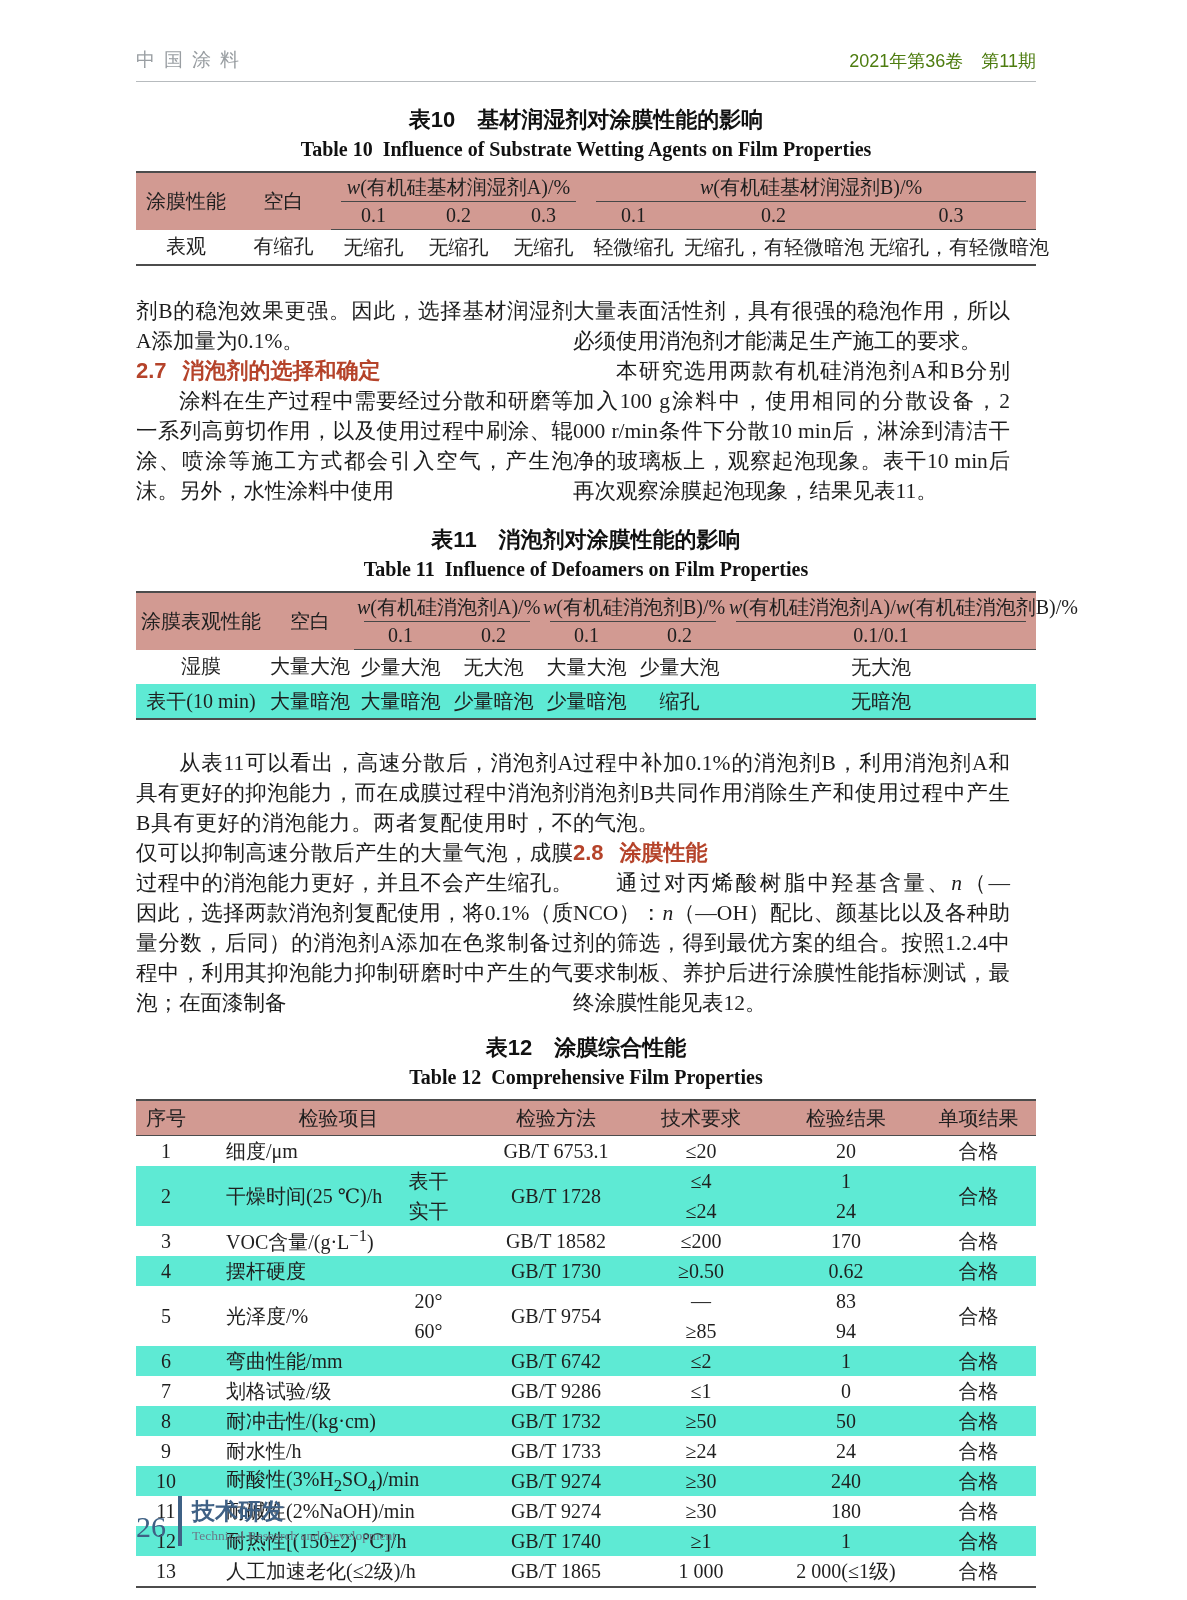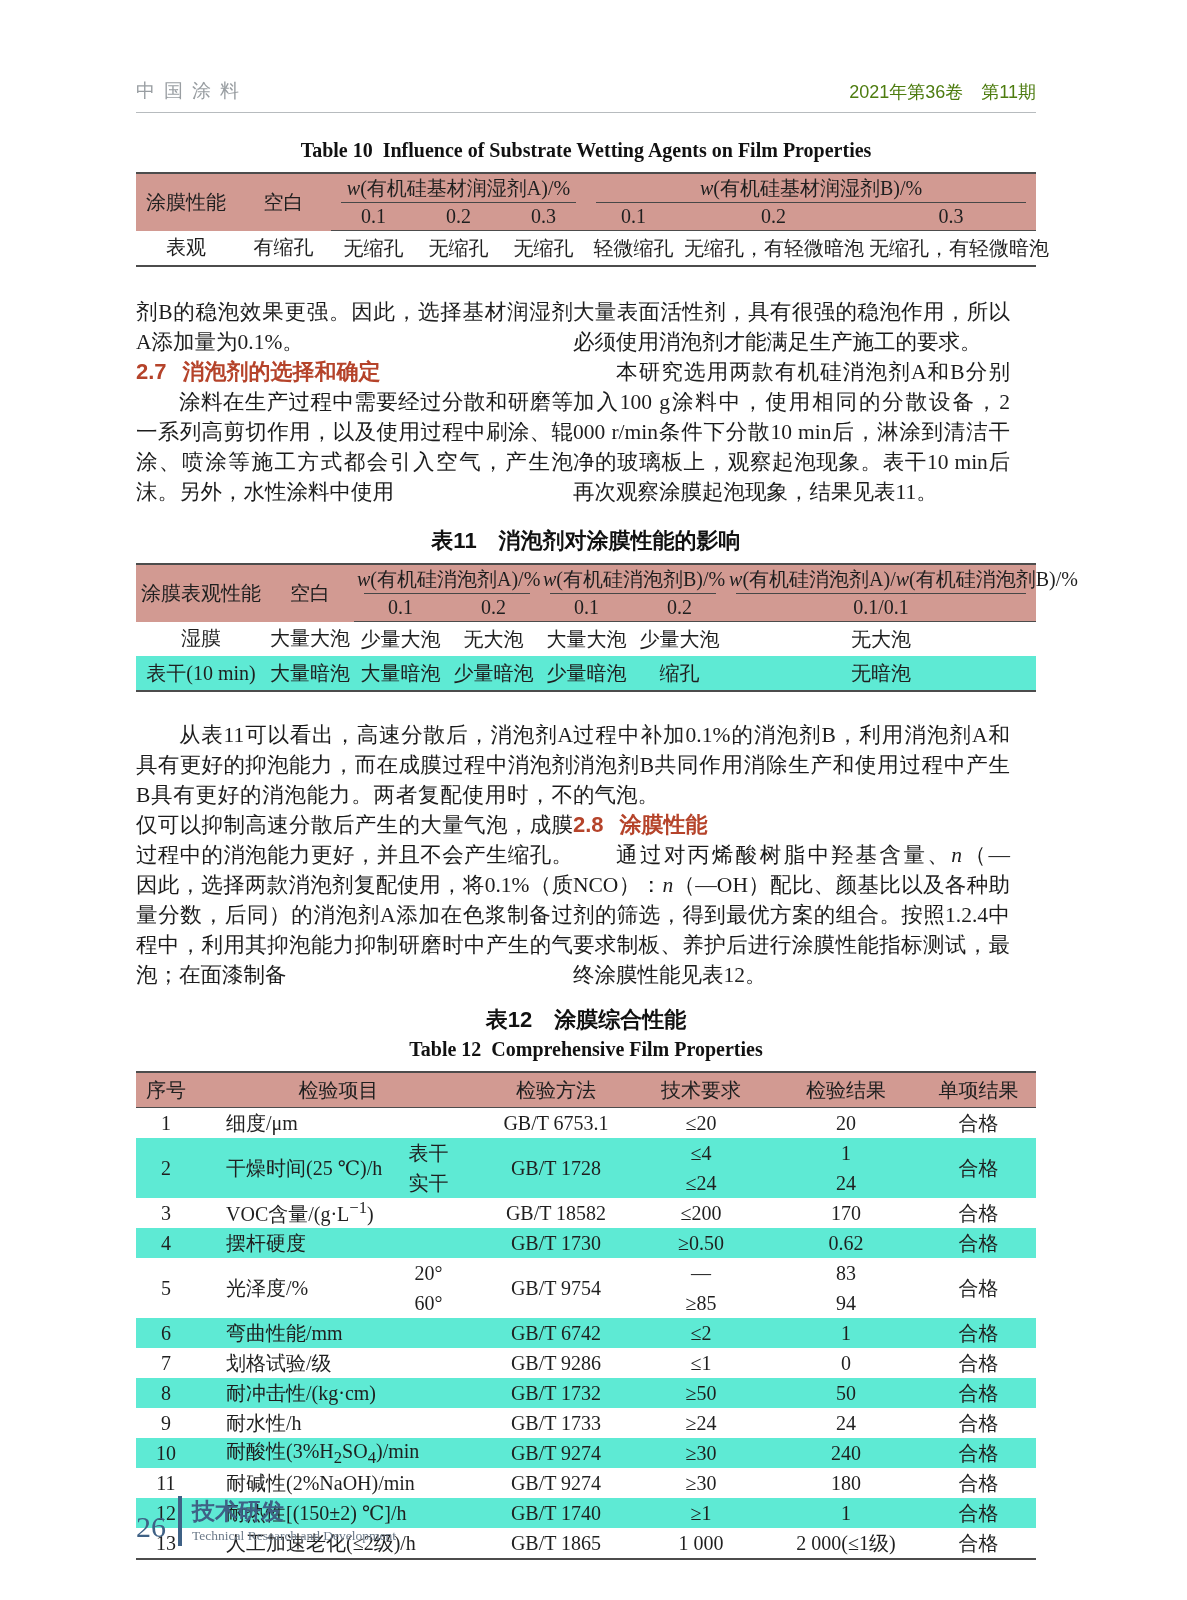--- a/index.html
+++ b/index.html
@@ -2,21 +2,21 @@
 <html><head>
 <meta charset="utf-8">
 <style>
   html,body{margin:0;padding:0;background:#ffffff;}
   .page{position:relative;width:1187px;height:1600px;background:#ffffff;overflow:hidden;
         font-family:"Liberation Serif","DejaVu Serif",serif;color:#1c1c1c;}
   .content{position:absolute;left:136px;top:0;width:900px;}
 
   
   .page-header{display:flex;justify-content:space-between;align-items:flex-end;
-               padding-top:78px;padding-bottom:8px;border-bottom:1px solid #b7bbbe;}
+               padding-top:47px;padding-bottom:8px;border-bottom:1px solid #b7bbbe;}
   .journal{font-family:"Liberation Sans","DejaVu Sans",sans-serif;font-size:19px;color:#999ea2;letter-spacing:9px;}
   .issue{font-family:"Liberation Sans","DejaVu Sans",sans-serif;font-size:18px;color:#4d7c0f;}
 
   
   .tbl-block{margin-top:22px;}
   .tbl-title-zh{text-align:center;font-family:"Liberation Sans","DejaVu Sans",sans-serif;
                 font-weight:bold;font-size:22px;line-height:28px;color:#111;}
   .tbl-title-en{text-align:center;font-weight:bold;font-size:20px;line-height:27px;color:#111;margin-top:2px;}
 
   
@@ -63,20 +63,21 @@
 
 <div class="page">
   <div class="content">
 
     <div class="page-header">
       <span class="journal">中国涂料</span>
       <span class="issue">2021年第36卷　第11期</span>
     </div>
 
     <div class="tbl-block" style="margin-top:24px;">
+      <div class="tbl-title-zh">表10　基材润湿剂对涂膜性能的影响</div>
       <div class="tbl-title-en">Table 10&nbsp;&nbsp;Influence of Substrate Wetting Agents on Film Properties</div>
       <table class="tbl">
         <colgroup>
           <col style="width:100px">
             <col style="width:95px">
           <col style="width:85px">
             <col style="width:85px">
             <col style="width:85px">
           <col style="width:95px">
             <col style="width:185px">
@@ -122,20 +123,21 @@
         <p class="indent">涂料在生产过程中需要经过分散和研磨等一系列高剪切作用，以及使用过程中刷涂、辊涂、喷涂等施工方式都会引入空气，产生泡沫。另外，水性涂料中使用</p>
       </div>
       <div class="col">
         <p>大量表面活性剂，具有很强的稳泡作用，所以必须使用消泡剂才能满足生产施工的要求。</p>
         <p class="indent">本研究选用两款有机硅消泡剂A和B分别加入100 g涂料中，使用相同的分散设备，2 000 r/min条件下分散10 min后，淋涂到清洁干净的玻璃板上，观察起泡现象。表干10 min后再次观察涂膜起泡现象，结果见表11。</p>
       </div>
     </div>
 
     <div class="tbl-block mt2">
       <div class="tbl-title-zh">表11　消泡剂对涂膜性能的影响</div>
+      <div class="tbl-title-en">Table 11&nbsp;&nbsp;Influence of Defoamers on Film Properties</div>
       <table class="tbl">
         <colgroup>
           <col style="width:130px">
             <col style="width:88px">
           <col style="width:93px">
             <col style="width:93px">
           <col style="width:93px">
             <col style="width:93px">
           <col style="width:310px">
         </colgroup>

